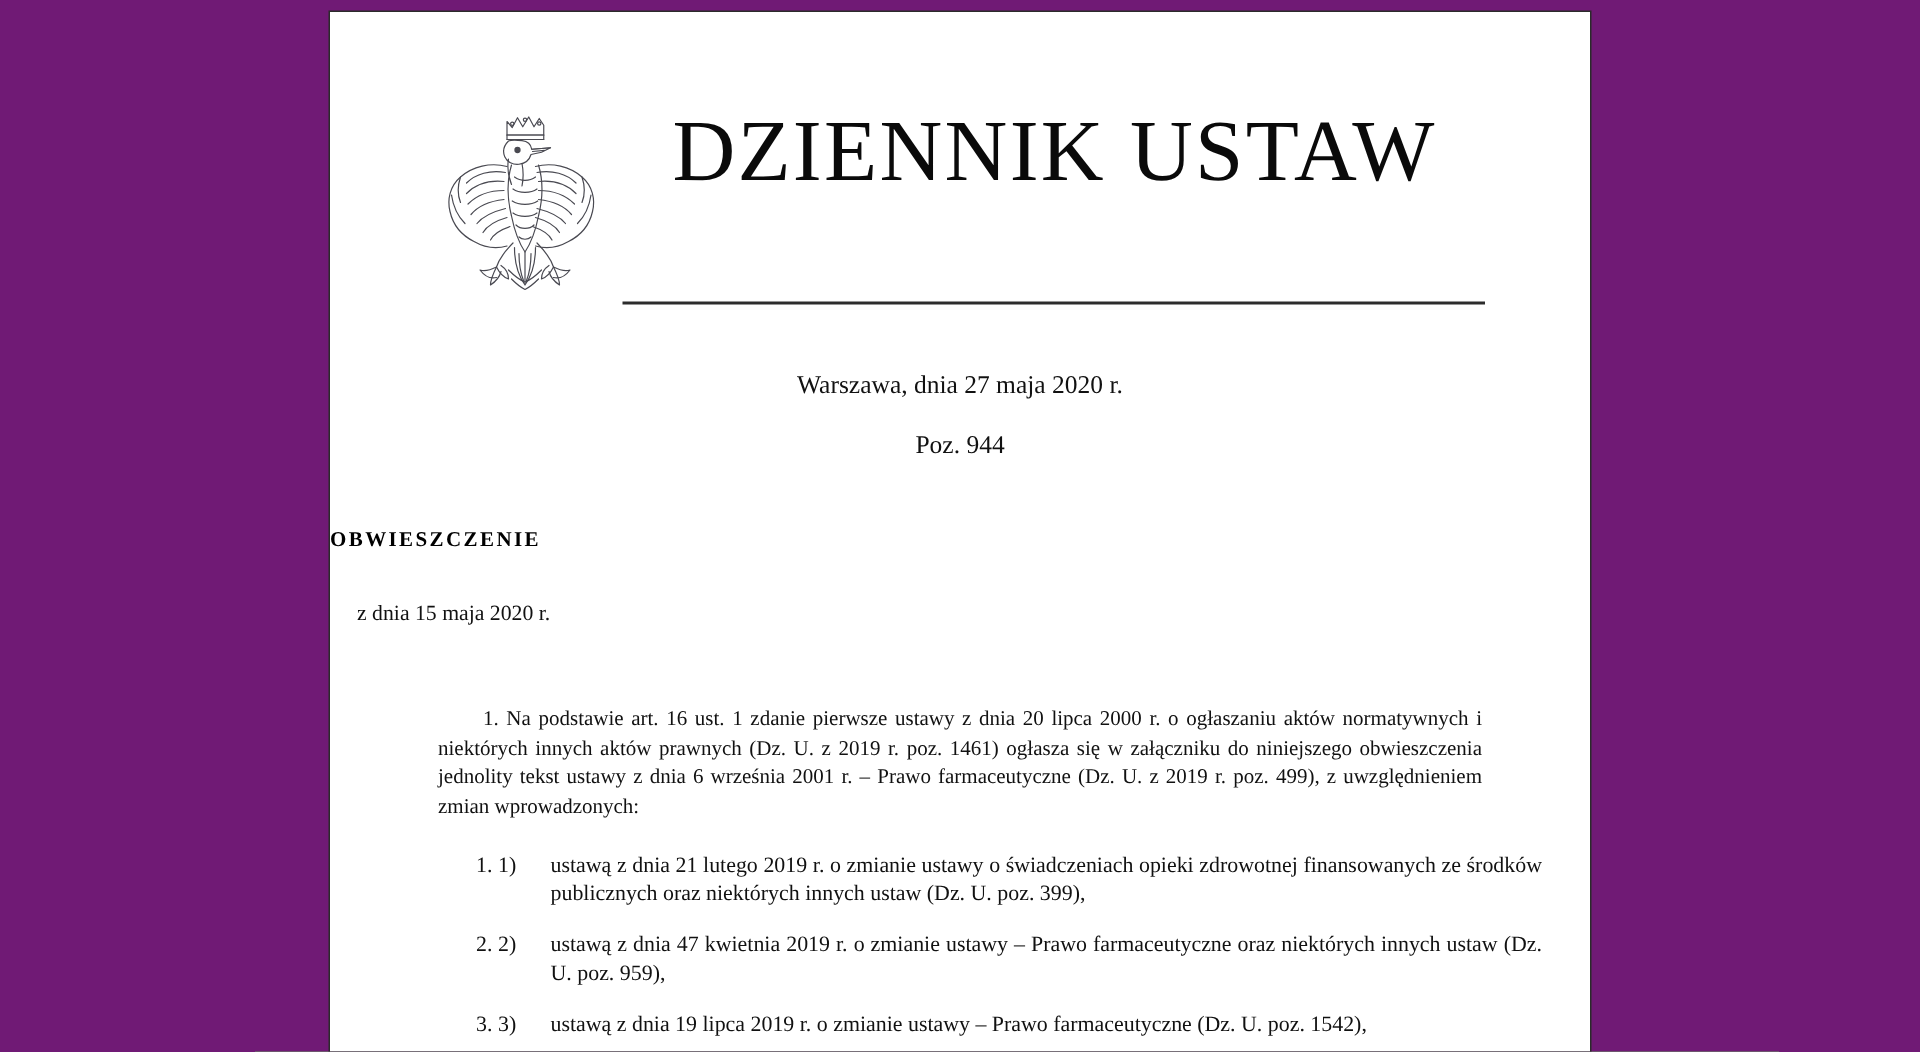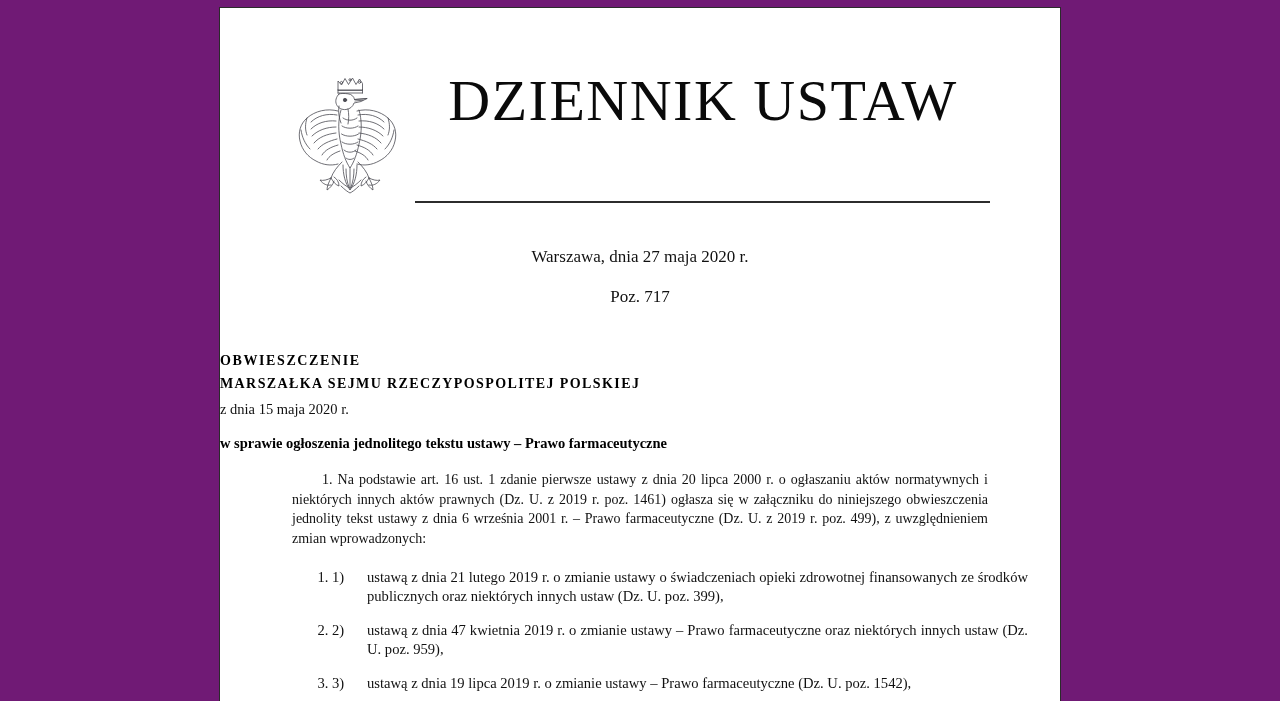--- a/index.html
+++ b/index.html
@@ -130,20 +130,21 @@
     font-size: 14px;
     font-weight: bold;
     letter-spacing: 1.4px;
     color: #000;
   }
   .h-date {
     top: 393px;
     font-size: 14.5px;
     color: #111;
     font-weight: 400;
+    padding-left: 18px;
   }
   .h-subject {
     top: 427px;
     font-size: 14.5px;
     font-weight: bold;
     color: #000;
   }
 
   
   .body-text {
@@ -276,29 +277,27 @@
 
         <div class="masthead-titles">
           <div class="title-main">DZIENNIK USTAW</div>
         </div>
 
         <div class="masthead-rule"></div>
       </div>
 
       <div class="meta-line meta-city">Warszawa, dnia 27 maja 2020 r.</div>
 
-      <div class="meta-line meta-poz">Poz. 717</div>
+      <div class="meta-line meta-poz">Poz. 944</div>
 
       <div class="heading-block h-obwieszczenie">OBWIESZCZENIE</div>
 
-      <div class="heading-block h-marszalka">MARSZAŁKA SEJMU RZECZYPOSPOLITEJ POLSKIEJ</div>
 
       <div class="heading-block h-date">z dnia 15 maja 2020 r.</div>
 
-      <div class="heading-block h-subject">w sprawie ogłoszenia jednolitego tekstu ustawy – Prawo farmaceutyczne</div>
 
       <div class="body-text">1. Na podstawie art. 16 ust. 1 zdanie pierwsze ustawy z dnia 20 lipca 2000 r. o ogłaszaniu aktów normatywnych i niektórych innych aktów prawnych (Dz. U. z 2019 r. poz. 1461) ogłasza się w załączniku do niniejszego obwieszczenia jednolity tekst ustawy z dnia 6 września 2001 r. – Prawo farmaceutyczne (Dz. U. z 2019 r. poz. 499), z uwzględnieniem zmian wprowadzonych:</div>
 
       <ol class="amend-list">
           <li class="amend-item">
             <span class="amend-num">1)</span>
             <span class="amend-body">ustawą z dnia 21 lutego 2019 r. o zmianie ustawy o świadczeniach opieki zdrowotnej finansowanych ze środków publicznych oraz niektórych innych ustaw (Dz. U. poz. 399),</span>
           </li>
           <li class="amend-item">
             <span class="amend-num">2)</span>

